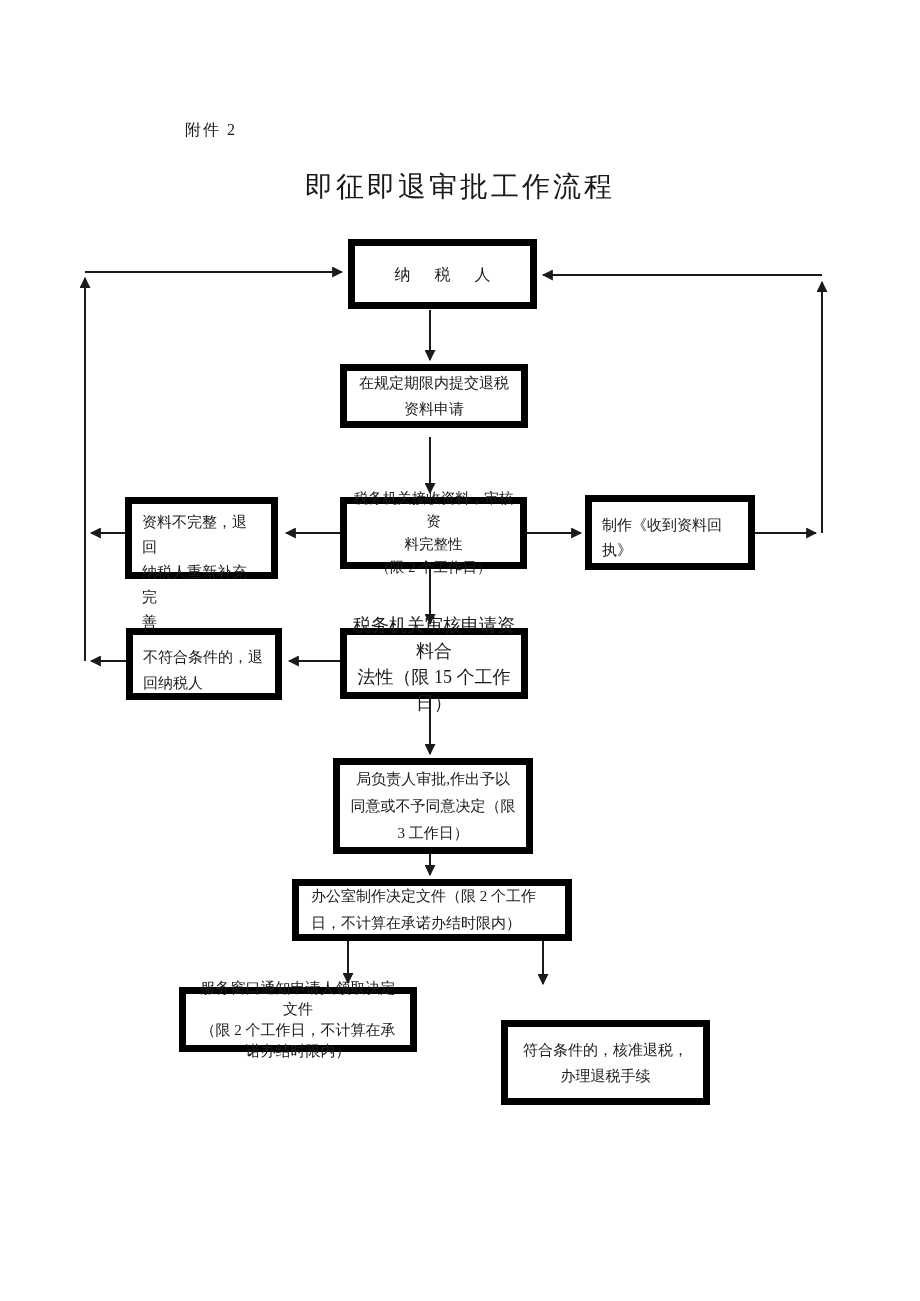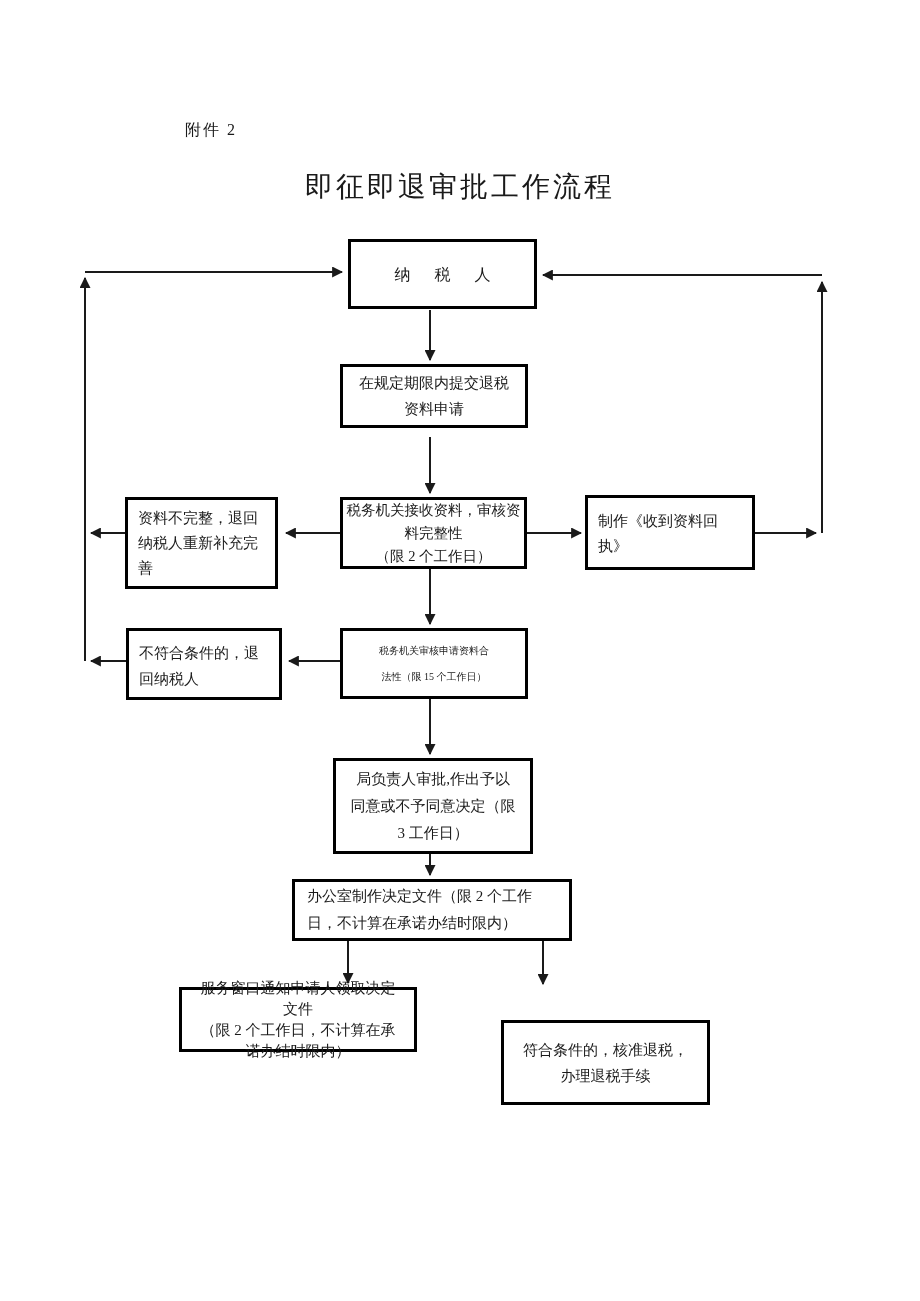--- a/index.html
+++ b/index.html
@@ -15,36 +15,36 @@
     position:absolute;left:185px;top:120px;
     font-size:16px;letter-spacing:2px;
   }
   .title{
     position:absolute;left:0;top:168px;width:920px;
     text-align:center;font-size:28px;letter-spacing:3px;
   }
   svg.connectors{position:absolute;left:0;top:0;width:920px;height:1301px;}
   .node{
     position:absolute;
-    border:3px solid #000000;
+    border:7px solid #000000;
     background:#ffffff;
     box-sizing:border-box;
     white-space:pre-line;
     font-size:15px;
     line-height:25px;
   }
   .center-txt{display:flex;align-items:center;justify-content:center;text-align:center;}
   
   .n-taxpayer{left:348px;top:239px;width:189px;height:70px;word-spacing:20px;font-size:16px;}
   .n-submit{left:340px;top:364px;width:188px;height:64px;line-height:26px;}
-  .n-incomplete{left:125px;top:497px;width:153px;height:92px;padding:6px 10px;line-height:25px;text-align:left;}
+  .n-incomplete{left:125px;top:497px;width:153px;height:82px;padding:6px 10px;line-height:25px;text-align:left;}
   .n-receive{left:340px;top:497px;width:187px;height:72px;font-size:14.5px;line-height:23px;}
   .n-receipt{left:585px;top:495px;width:170px;height:75px;padding:11px 10px;text-align:left;}
   .n-notqualified{left:126px;top:628px;width:156px;height:72px;padding:9px 10px;line-height:26px;text-align:left;}
-  .n-review{left:340px;top:628px;width:188px;height:71px;font-size:10px;line-height:26px;}
+  .n-review{left:340px;top:628px;width:188px;height:71px;font-size:18px;line-height:26px;}
   .n-approval{left:333px;top:758px;width:200px;height:96px;line-height:27px;}
   .n-decisiondoc{left:292px;top:879px;width:280px;height:62px;padding:0 12px;display:flex;align-items:center;text-align:left;line-height:27px;}
   .n-window{left:179px;top:987px;width:238px;height:65px;line-height:21px;padding:3px 4px;}
   .n-qualified{left:501px;top:988px;width:209px;height:85px;line-height:26px;margin-top:32px;}
 </style>
 </head>
 <body>
 
 <div class="page">
 

